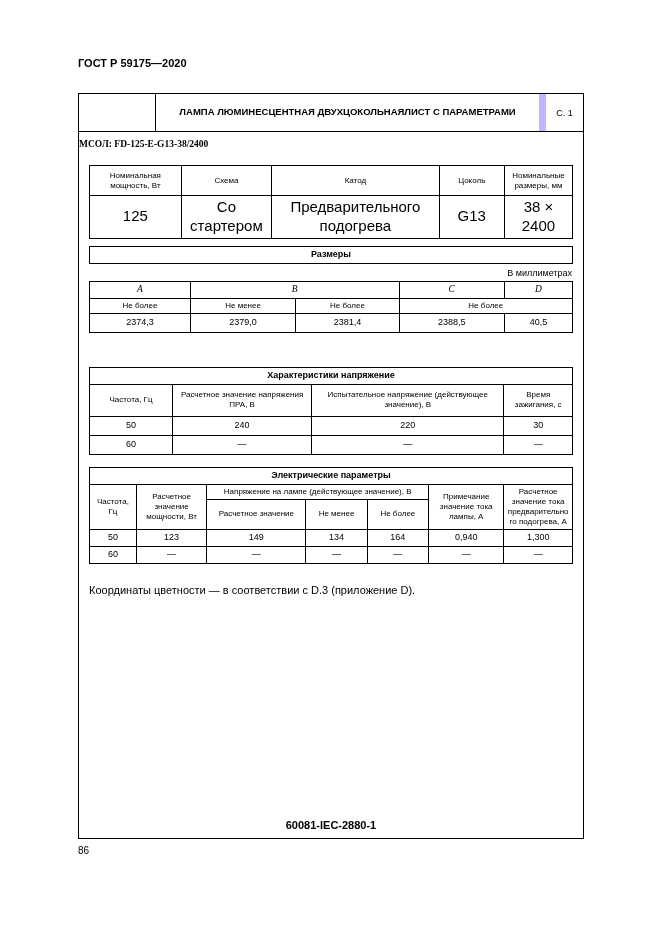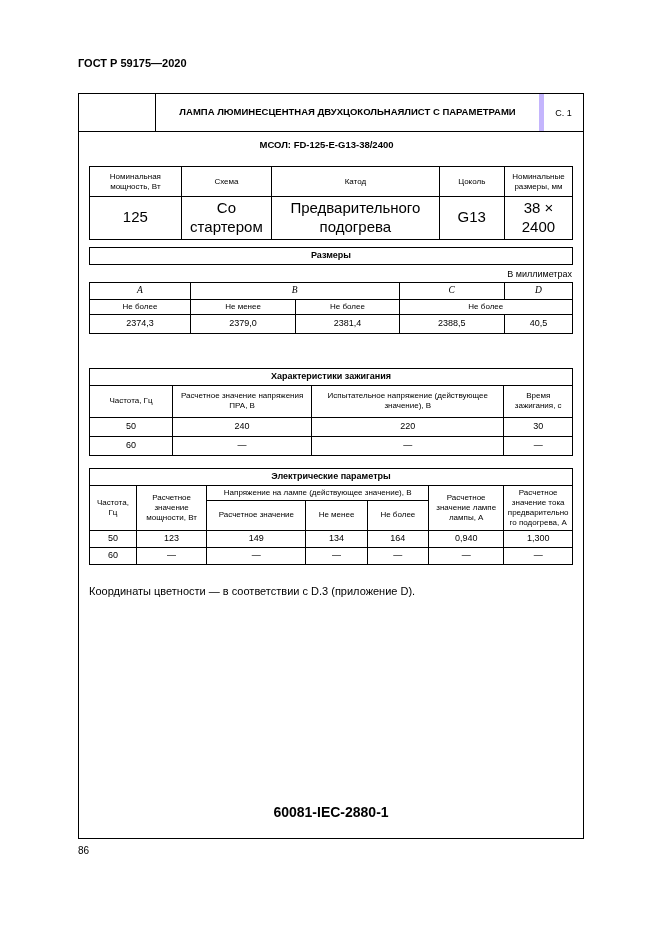--- a/index.html
+++ b/index.html
@@ -12,22 +12,22 @@
   .page-number { position:absolute; left:78px; top:845px; font-size:10px; }
 
   .sheet-box {
     position:absolute; left:78px; top:93px; width:506px; height:746px;
     border:1px solid #000;
   }
   .sheet-header { display:flex; border-bottom:1px solid #000; height:38px; }
   .sh-left { width:77px; border-right:1px solid #000; }
   .sh-center { flex:1; display:flex; flex-direction:row; justify-content:center; align-items:center;
                font-weight:bold; font-size:9.5px; line-height:1.55; text-align:center; }
-  .sh-right { width:44px; border-left:5px solid #c4b5fd; display:flex; align-items:center; justify-content:center; font-size:9px; }
-  .mcol { text-align:center; font-weight:bold; font-size:9.5px; padding:7px 9px 0 0; }
+  .sh-right { width:44px; border-left:7px solid #c4b5fd; display:flex; align-items:center; justify-content:center; font-size:9px; }
+  .mcol { text-align:left; font-weight:bold; font-size:9.5px; padding:7px 9px 0 0;font-family:Liberation Serif, serif; }
 
   .content { padding:0 10px; }
 
   table.tbl { width:100%; border-collapse:collapse; table-layout:fixed; font-size:8px; }
   table.tbl th, table.tbl td {
     border:1px solid #000; text-align:center; vertical-align:middle;
     padding:2px 3px; font-weight:normal; line-height:1.25; word-wrap:break-word;
   }
   .tbl-title { font-weight:bold !important; font-size:9px; height:17px; }
 
@@ -49,21 +49,21 @@
   .note { margin-top:13px; font-size:9px; line-height:1.4; text-align:left; }
   .note-label { letter-spacing:2.5px; }
 
   .electrical { margin-top:12px; }
   .electrical .group-row th { height:13px; }
   .electrical .sub-row th { height:28px; }
   .electrical .data-row td { height:17px; font-size:9px; }
 
   .chroma { margin-top:20px; font-size:11px; }
 
-  .footer-code { position:absolute; bottom:18px; left:0; width:100%; text-align:center; font-weight:bold; font-size:14px; }
+  .footer-code { position:absolute; bottom:7px; left:0; width:100%; text-align:center; font-weight:bold; font-size:11px; }
 </style>
 </head>
 <body>
 
 <div class="page">
 
   <div class="doc-header">ГОСТ Р 59175—2020</div>
 
   <div class="sheet-box">
 
@@ -148,21 +148,21 @@
 
       <table class="tbl ignition">
         <colgroup>
           <col style="width:17.2%">
             <col style="width:28.8%">
             <col style="width:39.8%">
             <col style="width:14.2%">
         </colgroup>
         <tbody>
           <tr>
-              <th colspan="4" class="tbl-title">Характеристики зажигания</th>
+              <th colspan="4" class="tbl-title">Характеристики напряжение</th>
             </tr>
           <tr class="hdr-row">
             <th>Частота, Гц</th>
             <th>Расчетное значение напряжения ПРА, В</th>
             <th>Испытательное напряжение (действующее значение), В</th>
             <th>Время зажигания, с</th>
           </tr>
           <tr class="data-row">
             <td>50</td>
             <td>240</td>
@@ -190,21 +190,21 @@
             <col style="width:14.2%">
         </colgroup>
         <tbody>
           <tr>
               <th colspan="7" class="tbl-title">Электрические параметры</th>
             </tr>
           <tr class="group-row">
             <th rowspan="2">Частота, Гц</th>
             <th rowspan="2">Расчетное значение мощности, Вт</th>
             <th colspan="3">Напряжение на лампе (действующее значение), В</th>
-            <th rowspan="2">Расчетное значение лампе лампы, А</th>
+            <th rowspan="2">Примечание значение тока лампы, А</th>
             <th rowspan="2">Расчетное значение тока предварительного подогрева, А</th>
           </tr>
           <tr class="sub-row">
             <th>Расчетное значение</th>
             <th>Не менее</th>
             <th>Не более</th>
           </tr>
           <tr class="data-row">
             <td>50</td>
             <td>123</td>

